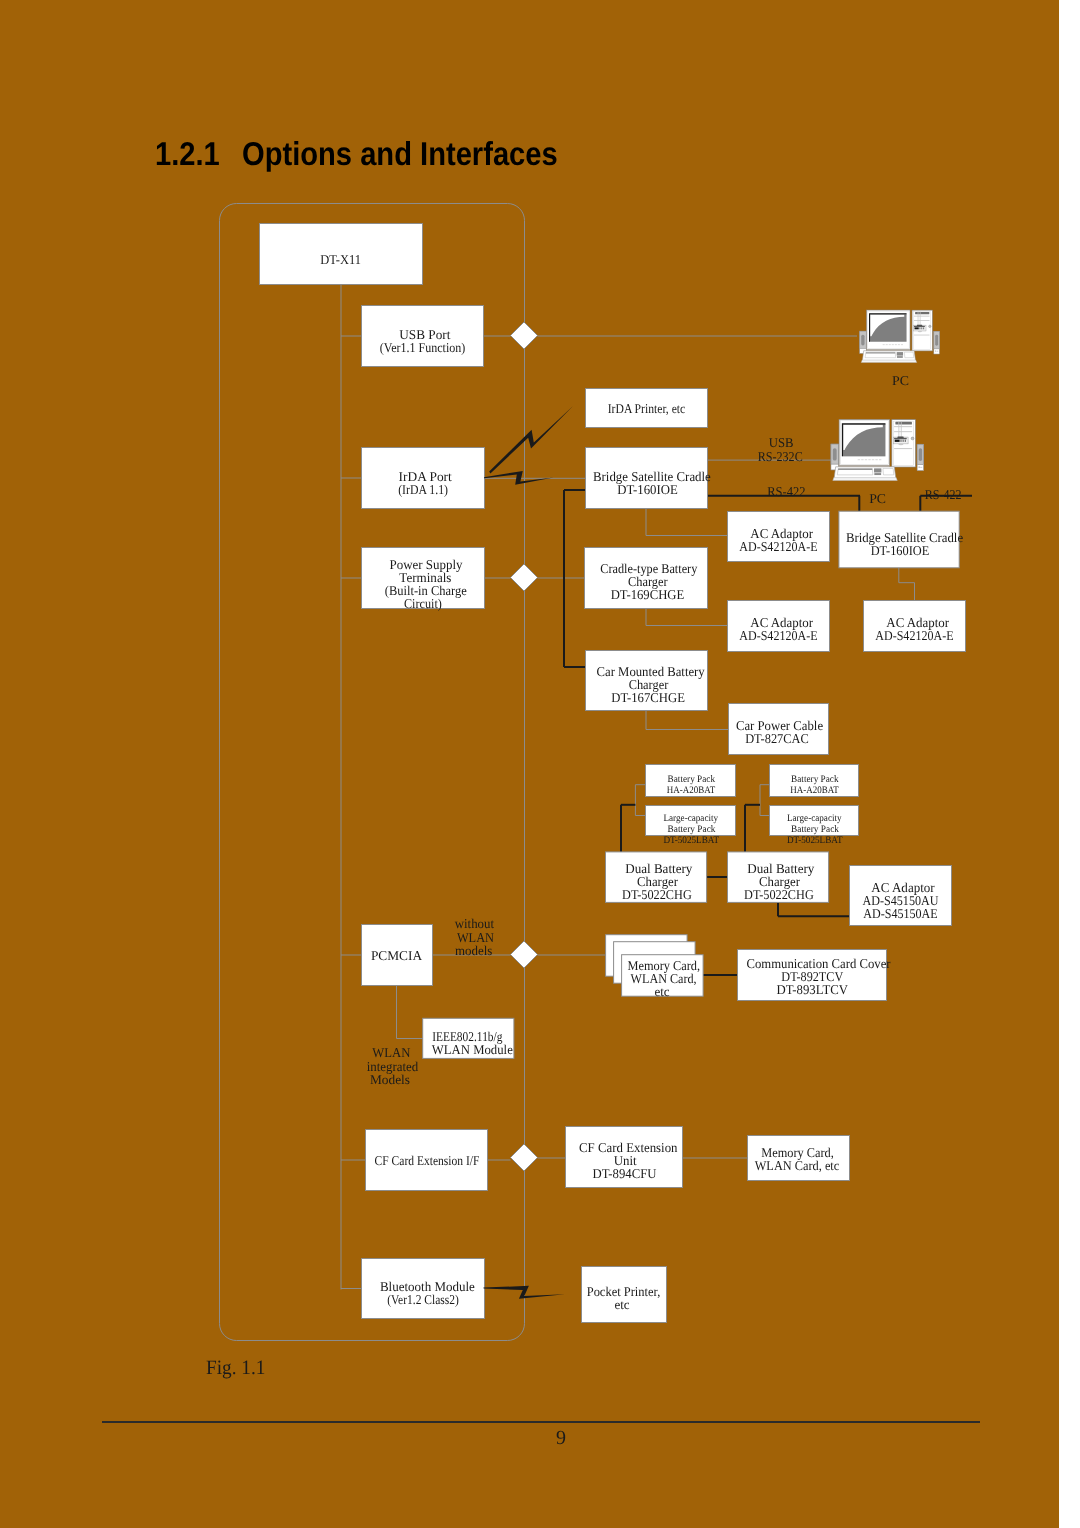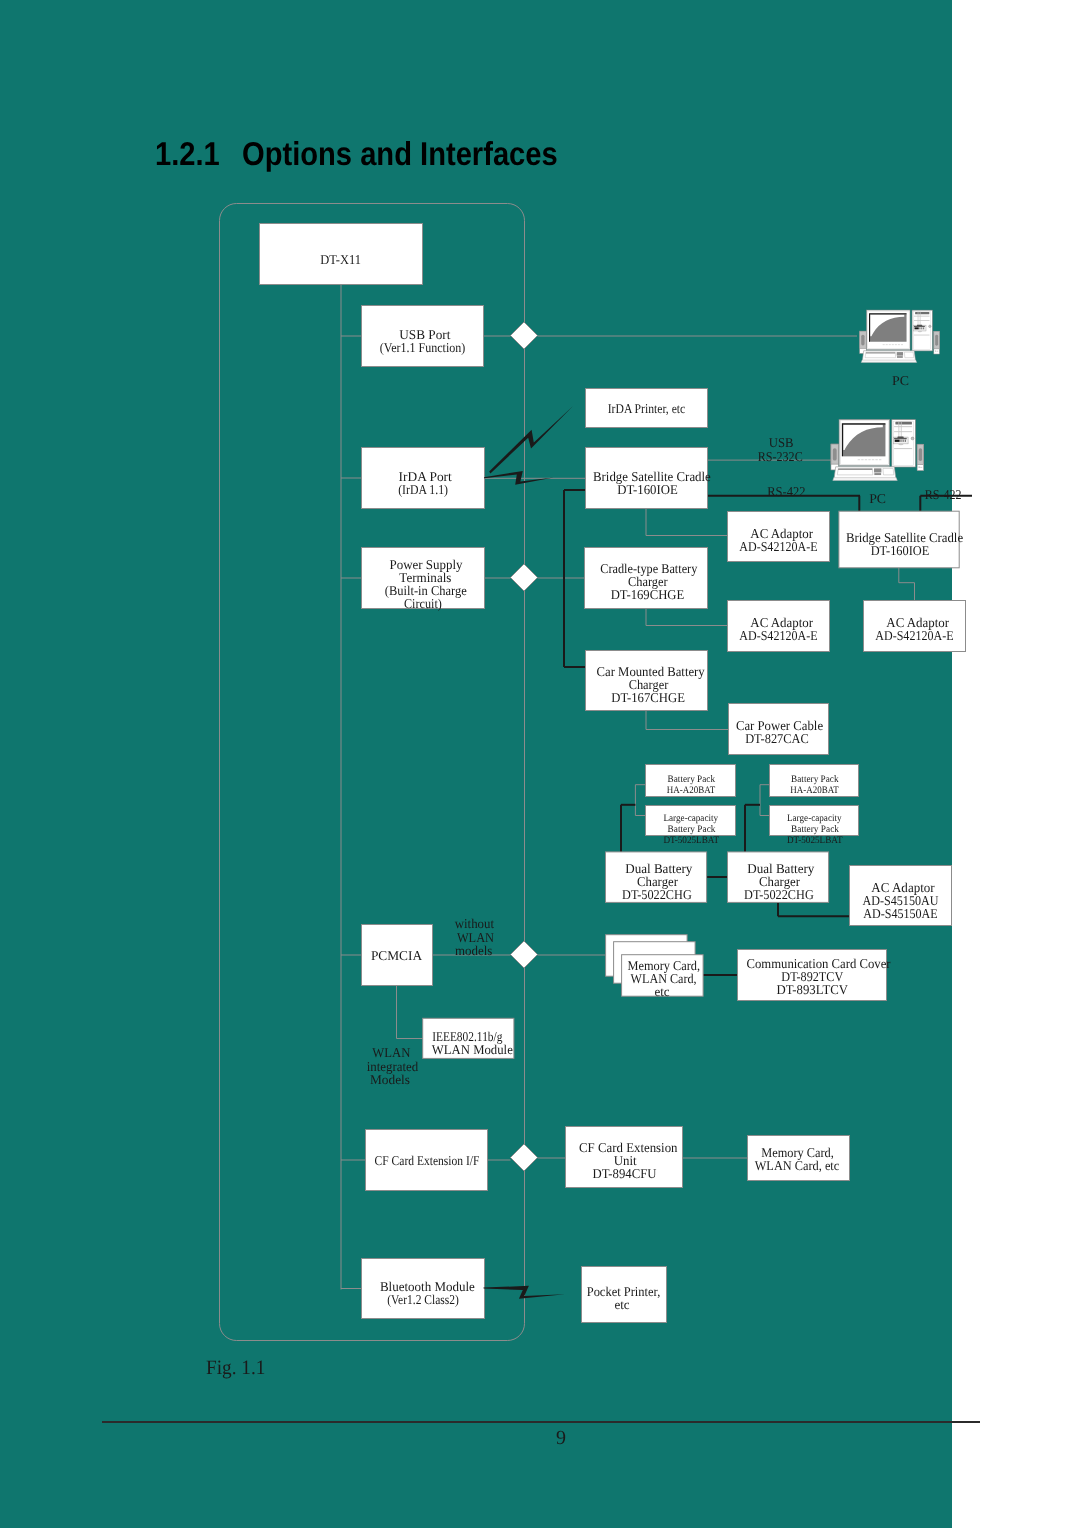--- a/index.html
+++ b/index.html
@@ -1,19 +1,19 @@
 <!DOCTYPE html>
 <html><head>
 <meta charset="utf-8">
 <title>Options and Interfaces</title>
 <style>
   html,body{margin:0;padding:0;background:#ffffff;}
   body{width:1080px;height:1528px;position:relative;overflow:hidden;
        font-family:"Liberation Serif", serif;color:#1a1a1a;}
-  #page{position:absolute;left:0;top:0;width:952px;height:1528px;background:#0f766e;}
+  #page{position:absolute;left:0;top:0;width:1059px;height:1528px;background:#a16207;}
   .title-part{position:absolute;top:143px;
          font-family:"Liberation Sans",sans-serif;font-weight:bold;
          font-size:33px;line-height:22px;white-space:pre;color:#000;
          transform-origin:0 0;transform:scaleX(0.883);}
   #title-num{left:155px;}
   #title-text{left:242px;}
   #fig-caption{position:absolute;left:205.5px;top:1360.5px;font-size:20.4px;
                line-height:14px;white-space:pre;color:#1a1a1a;
                transform-origin:0 0;transform:scaleX(0.945);}
   #page-number{position:absolute;left:540px;top:1428px;width:42px;text-align:center;

